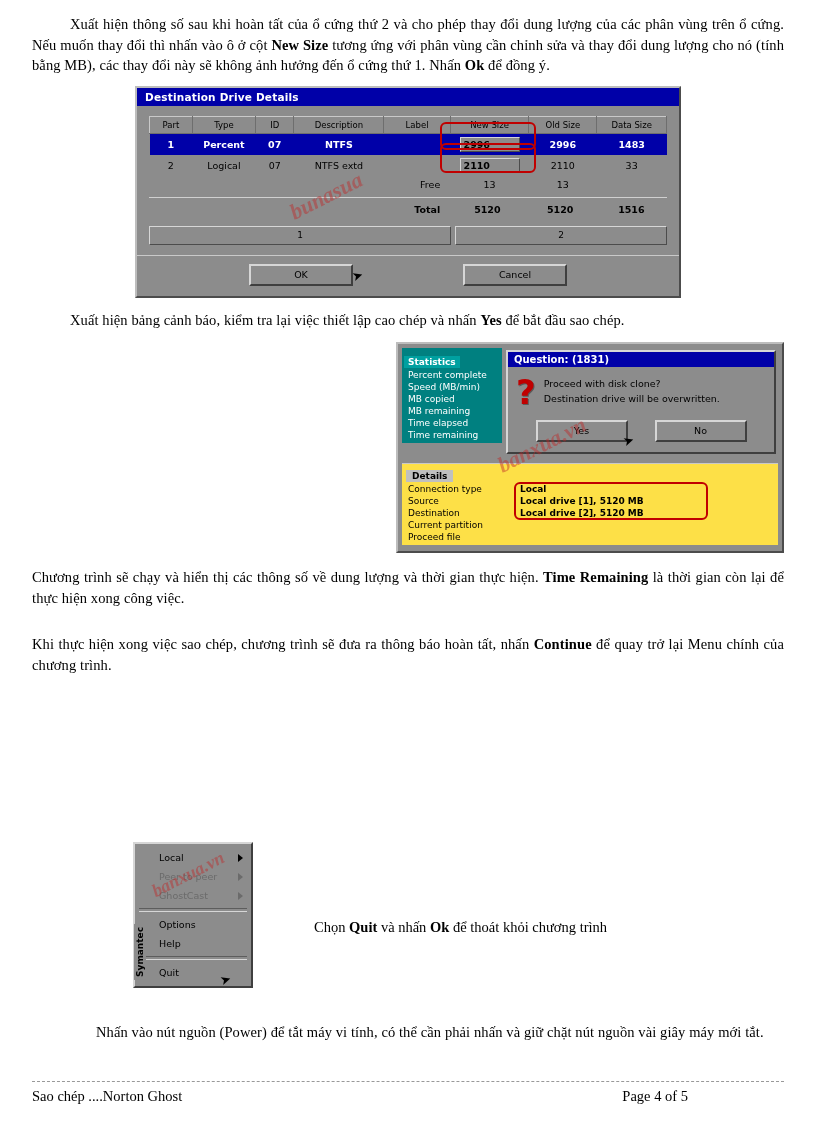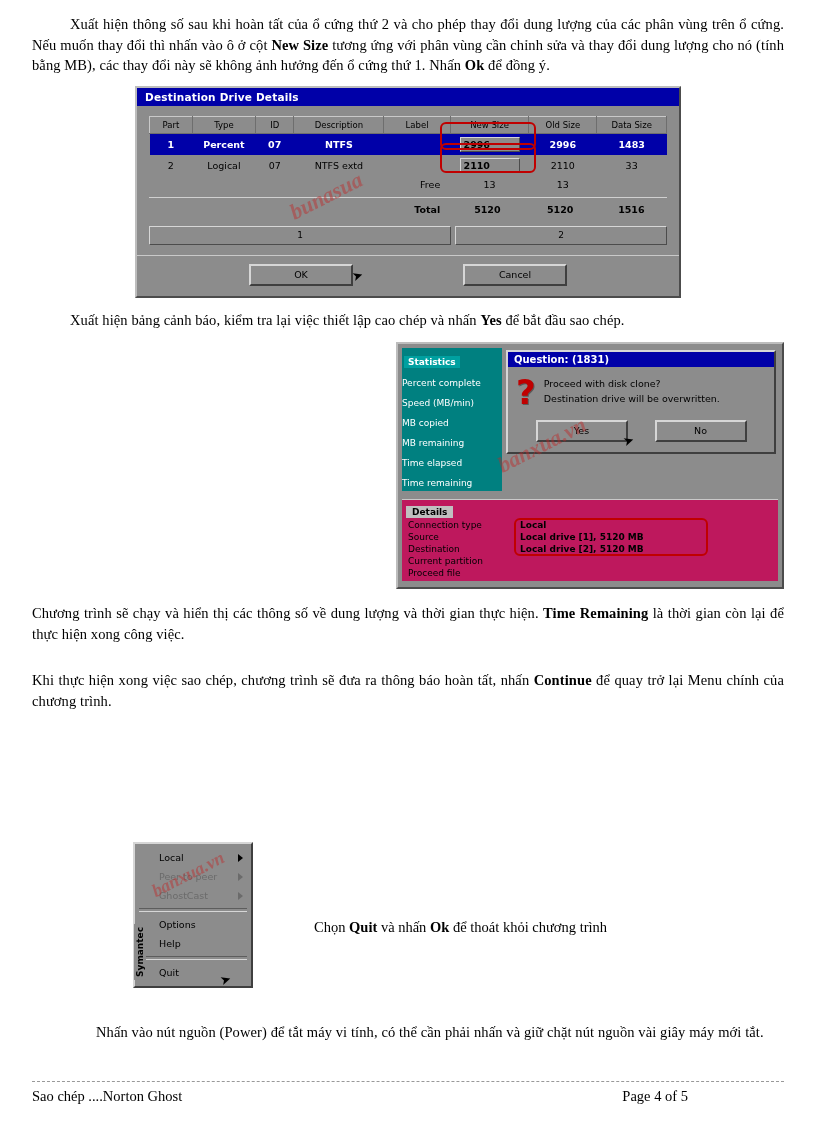--- a/index.html
+++ b/index.html
@@ -191,27 +191,26 @@
     color: #ffffff;
     font-size: 9px;
     font-weight: bold;
     padding: 1px 4px;
     display: inline-block;
     margin-left: 2px;
   }
   .stat-line {
     font-size: 9px;
     color: #ffffff;
-    padding: 1px 0 1px 0;
+    padding: 1px 0 1px 6px;
     white-space: nowrap;
-    margin-top: 8px;
   }
   .details-box {
-    margin-top: 8px;
-    background: #be185d;
+    margin-top: 20px;
+    background: #fde047;
     border-top: 1px solid #c9c9c9;
     padding: 0 0 2px 0;
     position: relative;
   }
   .details-tab {
     background: #c0c0c0;
     color: #000;
     font-size: 9px;
     font-weight: bold;
     padding: 1px 6px;

